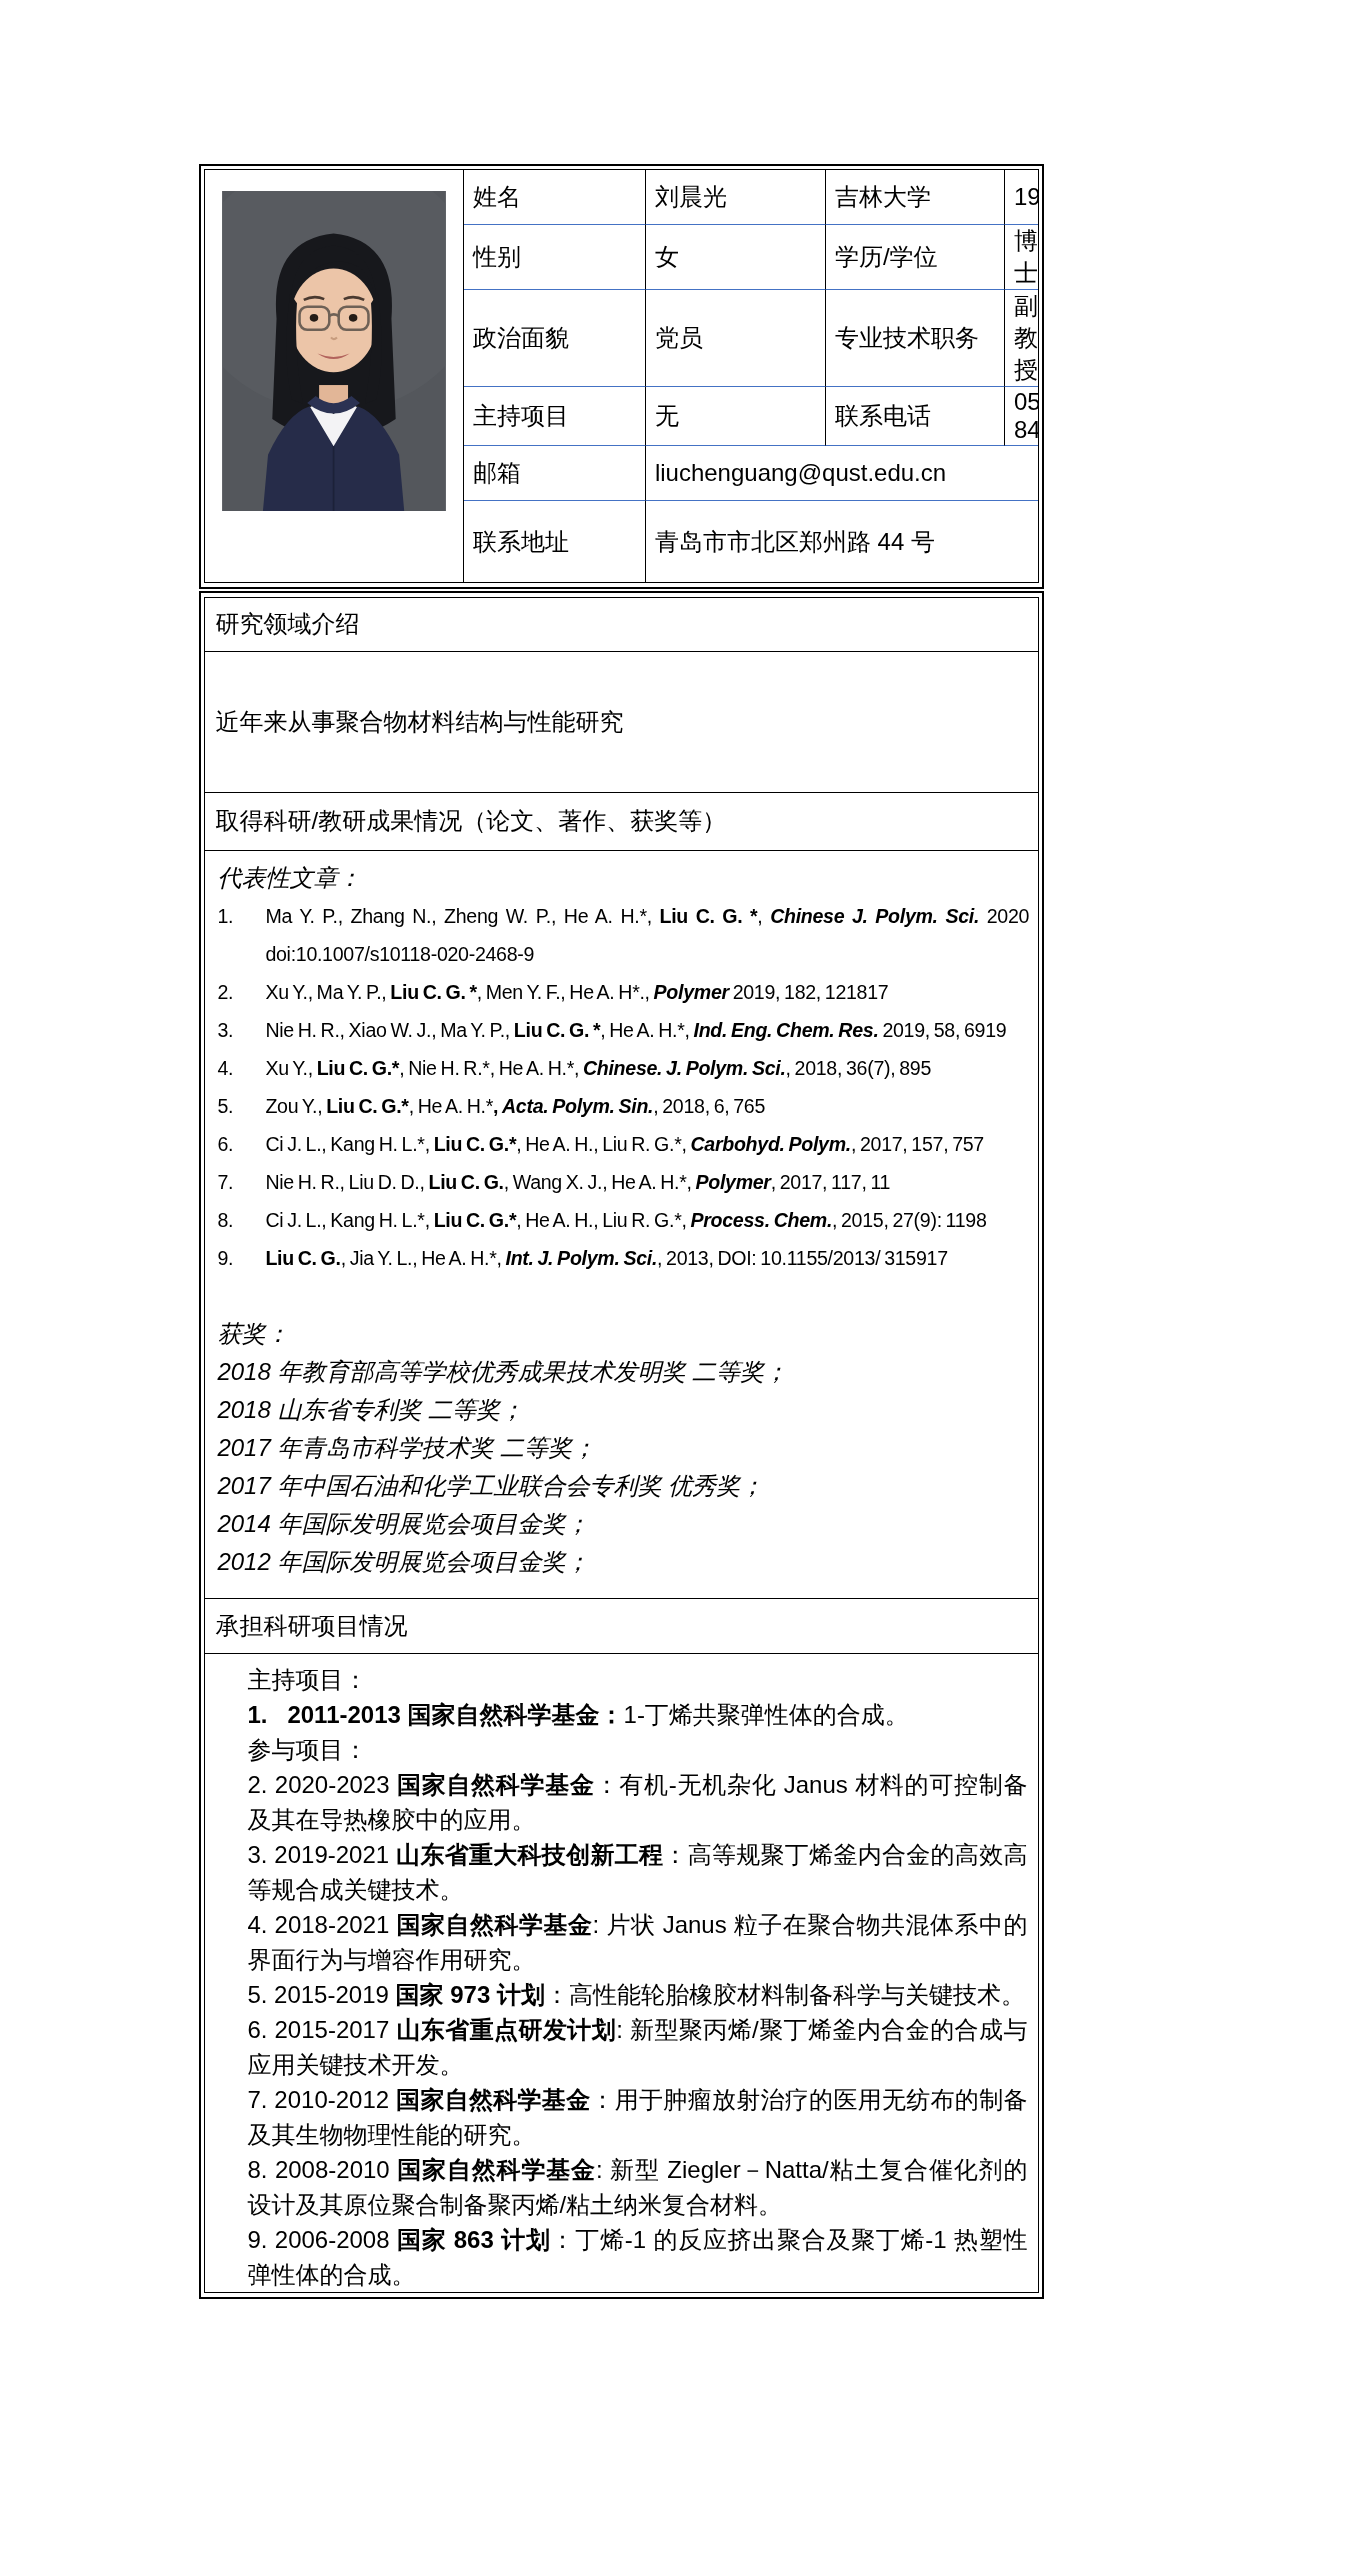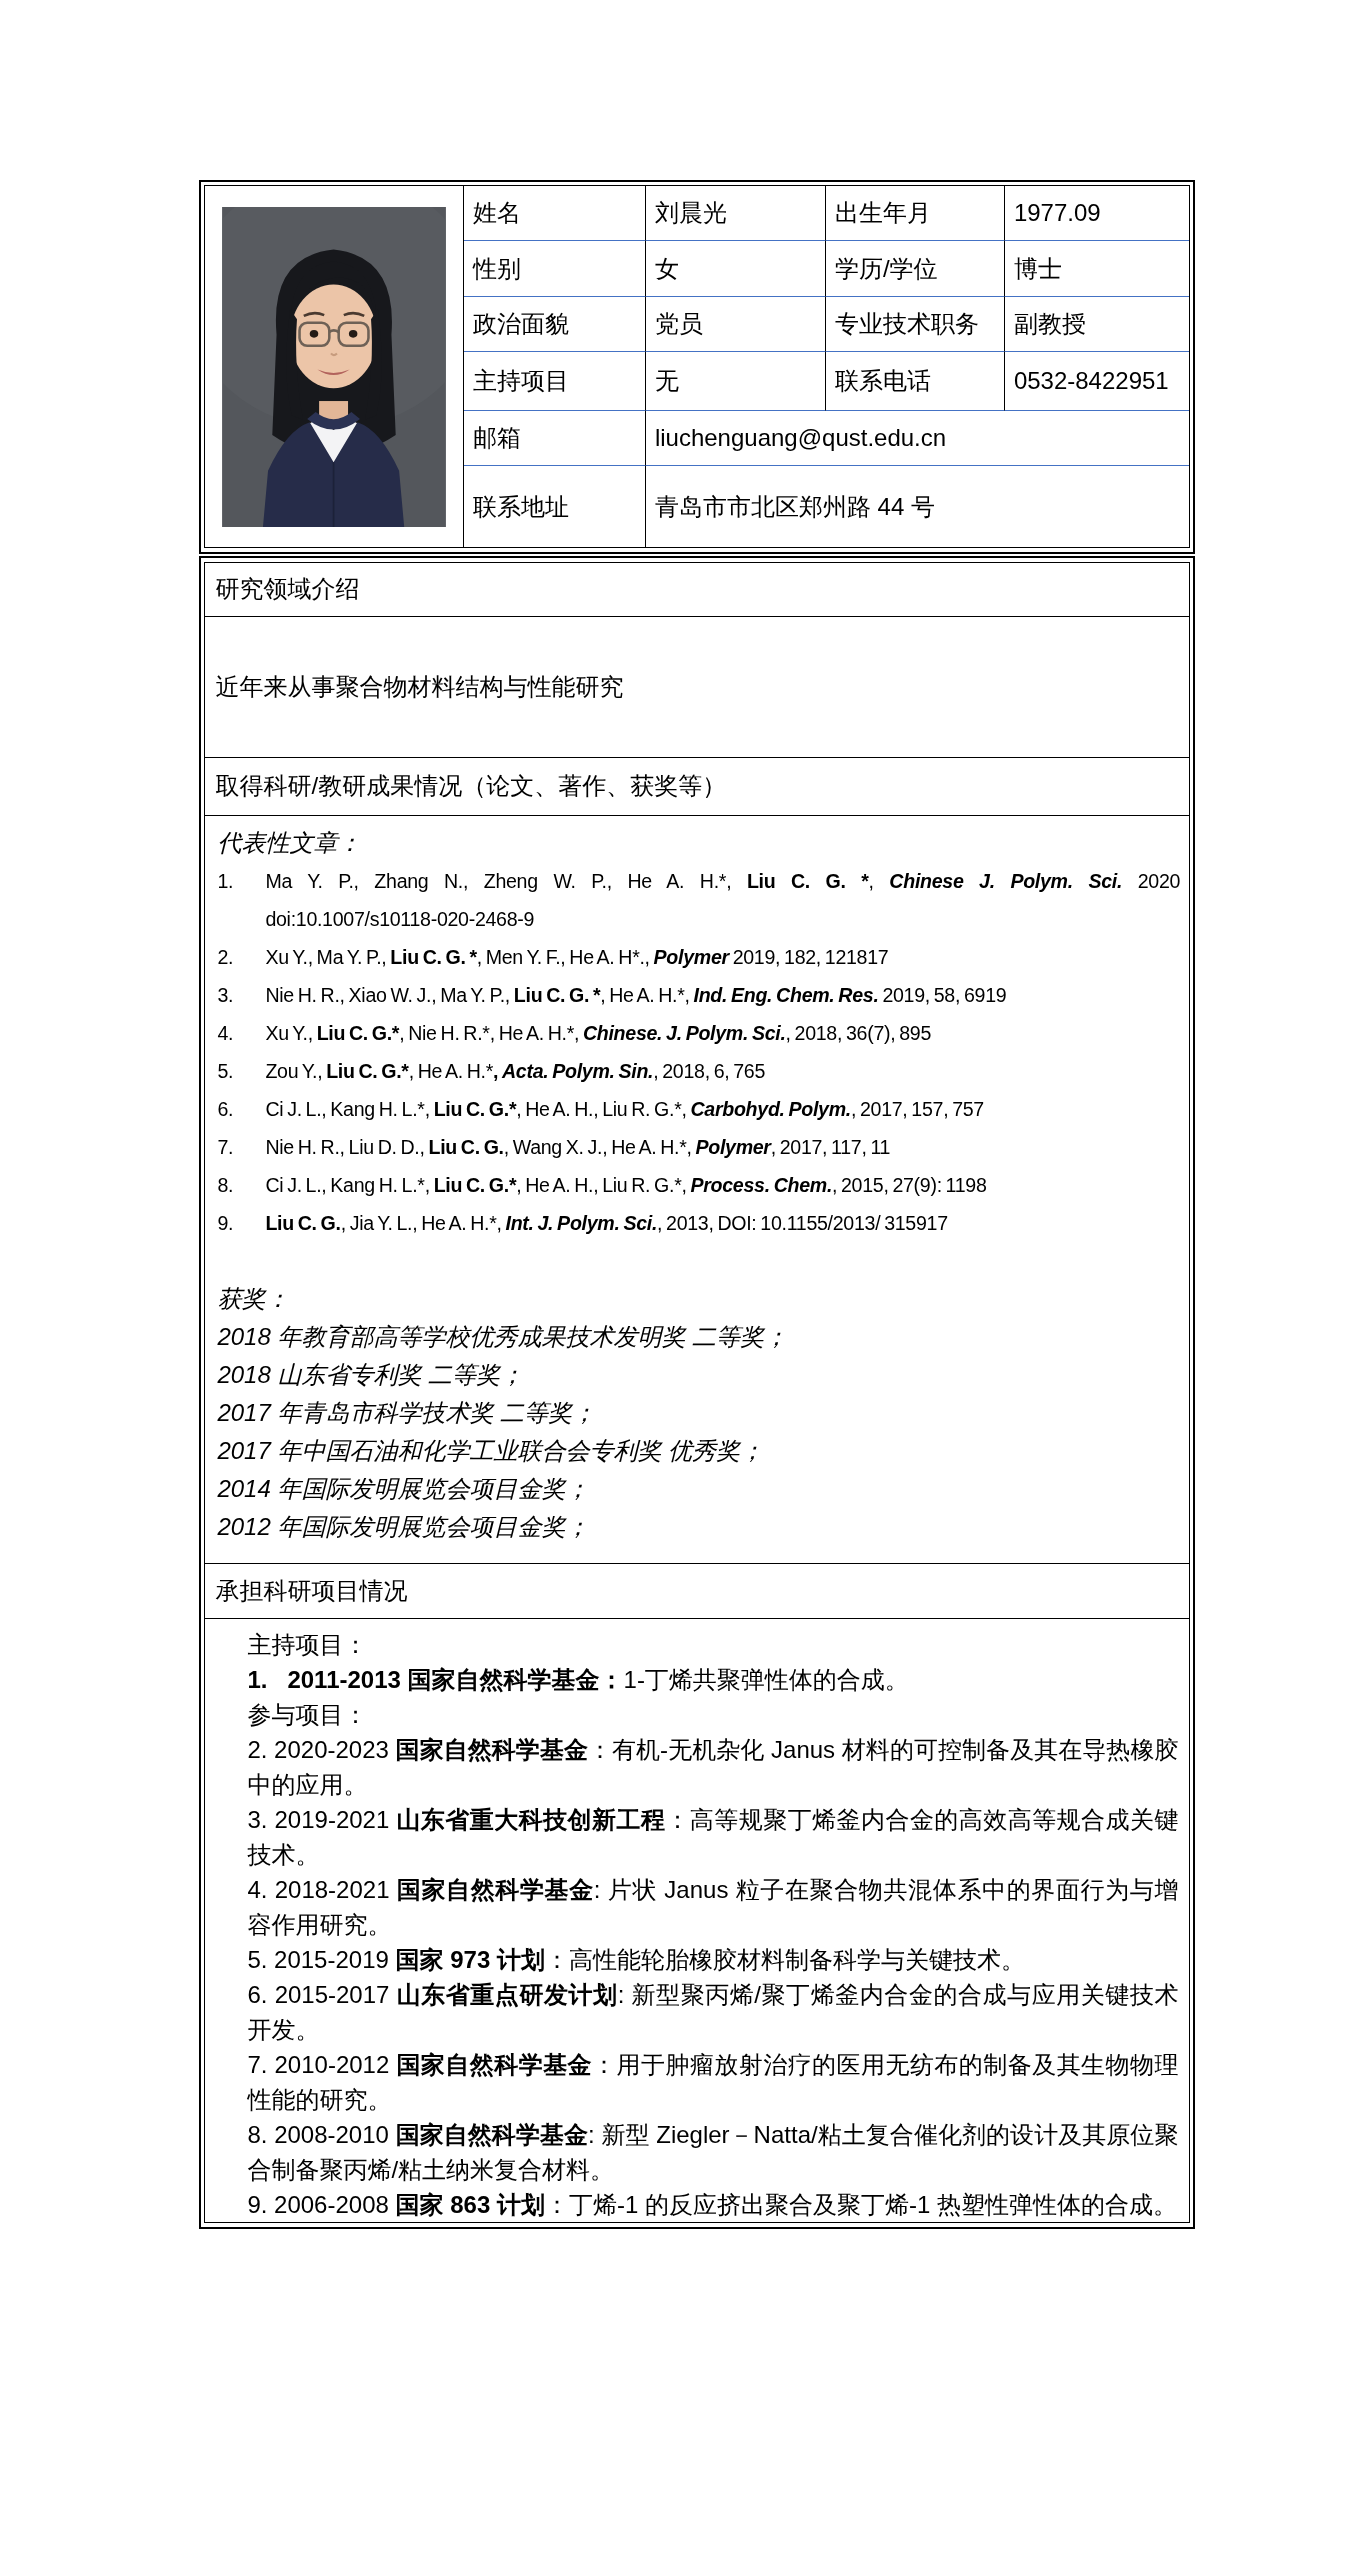--- a/index.html
+++ b/index.html
@@ -2,21 +2,21 @@
 <html style="font-size:13.6px"><head>
 <meta charset="utf-8">
 <style>
   * { margin:0; padding:0; box-sizing:border-box; }
   html,body { background:#ffffff; }
   body {
     width:1346px; height:2576px; position:relative;
     font-family:"Liberation Sans","DejaVu Sans",sans-serif;
     color:#000;
   }
-  .page { position:absolute; left:199px; top:180px; width:996px; }
+  .page { position:absolute; left:199px; top:164px; width:845px; }
 
   
   .tbl-outer { border:2.6px solid #000; padding:3.4px; background:#fff; }
   .t2 { margin-top:2.6px; }
 
   table { width:100%; border-collapse:separate; border-spacing:0; table-layout:fixed; }
   .inner { border:1.7px solid #000; }
 
   
   .t1-inner td { border-right:1.7px solid #000; border-bottom:1.7px solid #4472c4;
@@ -82,21 +82,21 @@
             <path d="M112 191 Q131 204 150 191 Q131 199 112 191 Z" fill="#b2635c"></path>
             <path d="M114 228 h34 v26 h-34 z" fill="#e2b697"></path>
             <path d="M55 376 L58 306 Q82 258 114 250 L131 262 L148 250 Q180 258 204 306 L208 376 Z" fill="#f3f3f5"></path>
             <path d="M100 249 Q131 274 162 249 L152 241 Q131 258 110 241 Z" fill="#2b3253"></path>
             <path d="M48 376 L54 310 Q76 262 103 253 L131 300 L159 253 Q186 262 208 310 L214 376 Z" fill="#262c49"></path>
             <path d="M131 300 L131 376" stroke="#1c2138" stroke-width="2"></path>
           </svg>
         </td>
         <td>姓名</td>
         <td>刘晨光</td>
-        <td>出生年月</td>
+        <td>吉林大学</td>
         <td>1977.09</td>
       </tr>
       <tr style="height:56px">
         <td>性别</td>
         <td>女</td>
         <td>学历/学位</td>
         <td>博士</td>
       </tr>
       <tr style="height:55px">
         <td>政治面貌</td>

